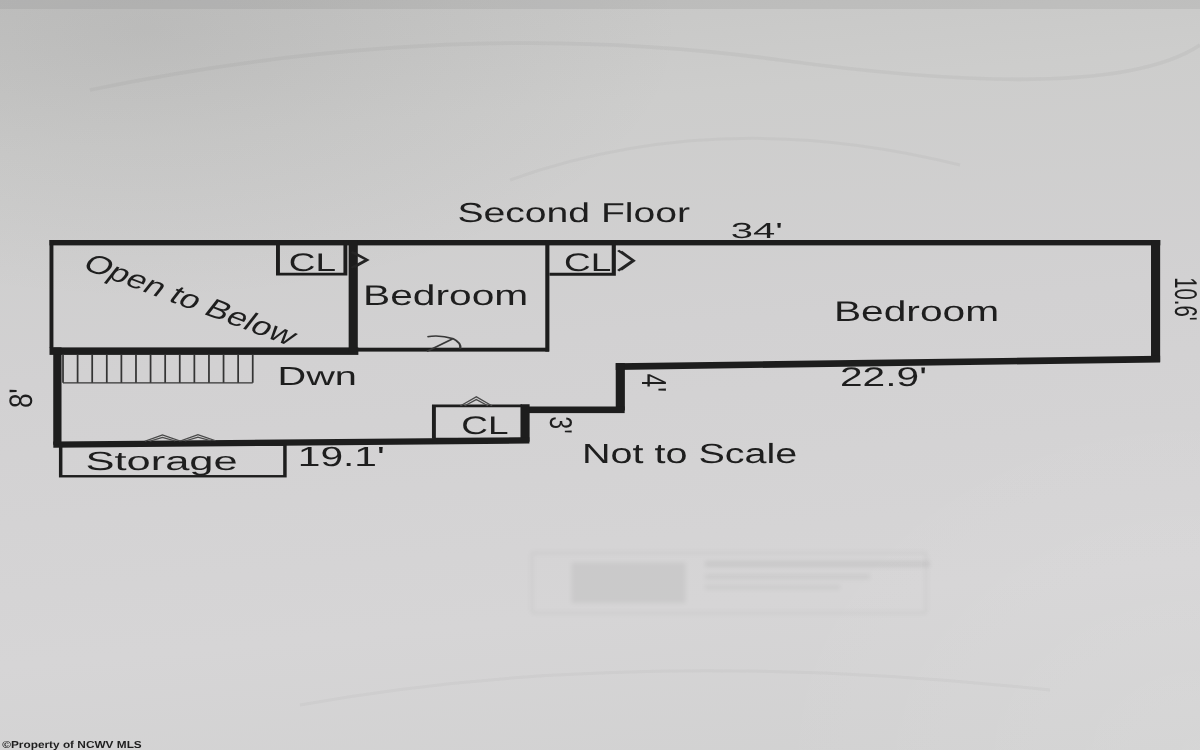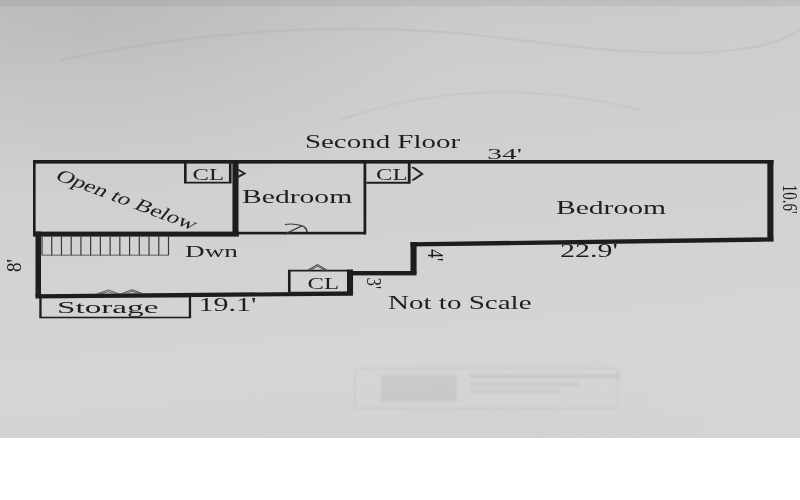--- a/index.html
+++ b/index.html
@@ -1,18 +1,18 @@
 <!DOCTYPE html>
 <html><head>
 <meta charset="utf-8">
 <style>
   html,body{margin:0;padding:0;}
-  #page{position:relative;width:800px;height:438px;overflow:hidden;
+  #page{position:relative;width:800px;height:500px;overflow:hidden;
     background:linear-gradient(175deg,#c5c5c4 0%,#cdcdcc 18%,#d2d1d2 45%,#d6d5d6 78%,#d1d1d1 100%);
-    font-family:Liberation Serif, serif;}
+    font-family:Liberation Sans, sans-serif;}
   .vig{position:absolute;left:0;top:0;width:800px;height:500px;
     background:radial-gradient(ellipse 600px 300px at 12% 4%, rgba(80,80,80,0.10), rgba(0,0,0,0) 60%),
                radial-gradient(ellipse 500px 400px at 100% 100%, rgba(255,255,255,0.10), rgba(0,0,0,0) 60%);}
   svg{position:absolute;left:0;top:0;filter:blur(0.45px);}
   text{fill:#1e1e1e;}
 </style>
 </head>
 <body>
 
 <div id="page">

